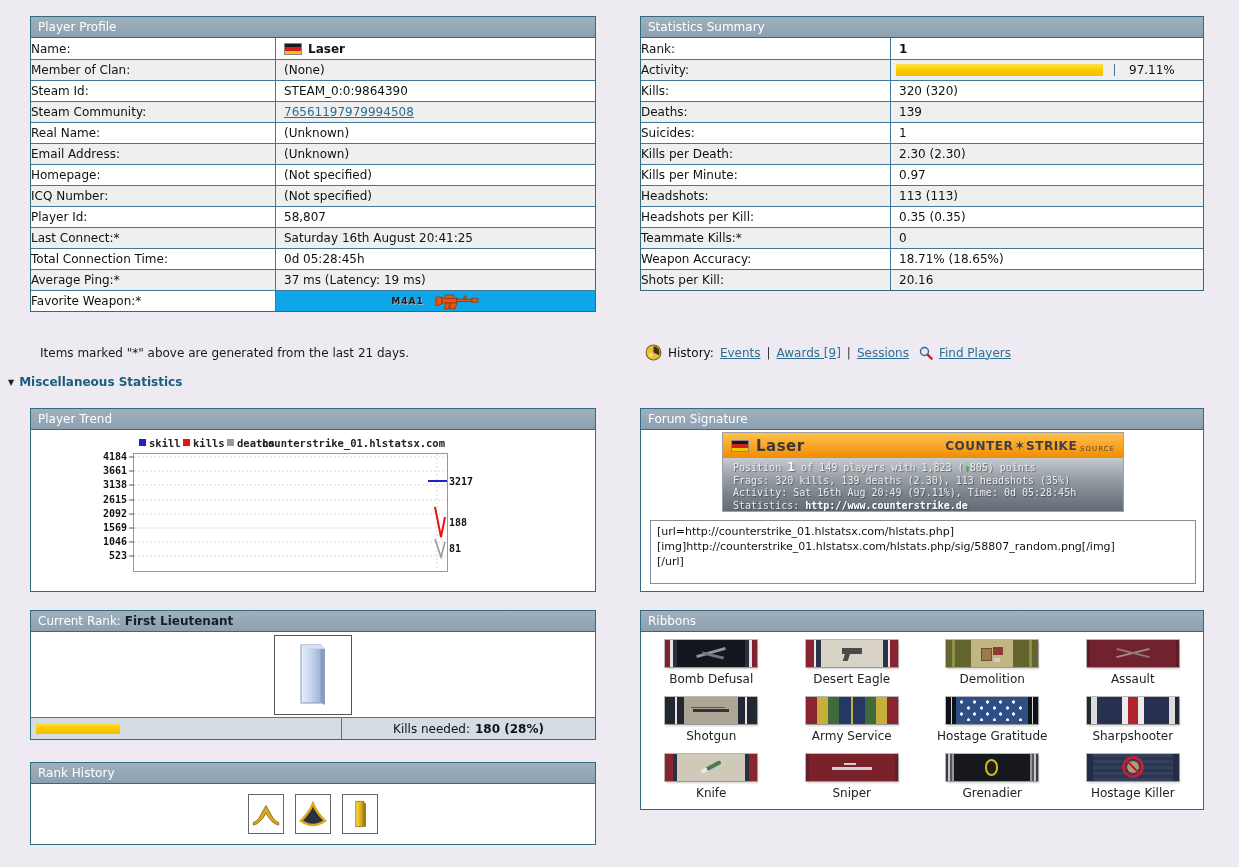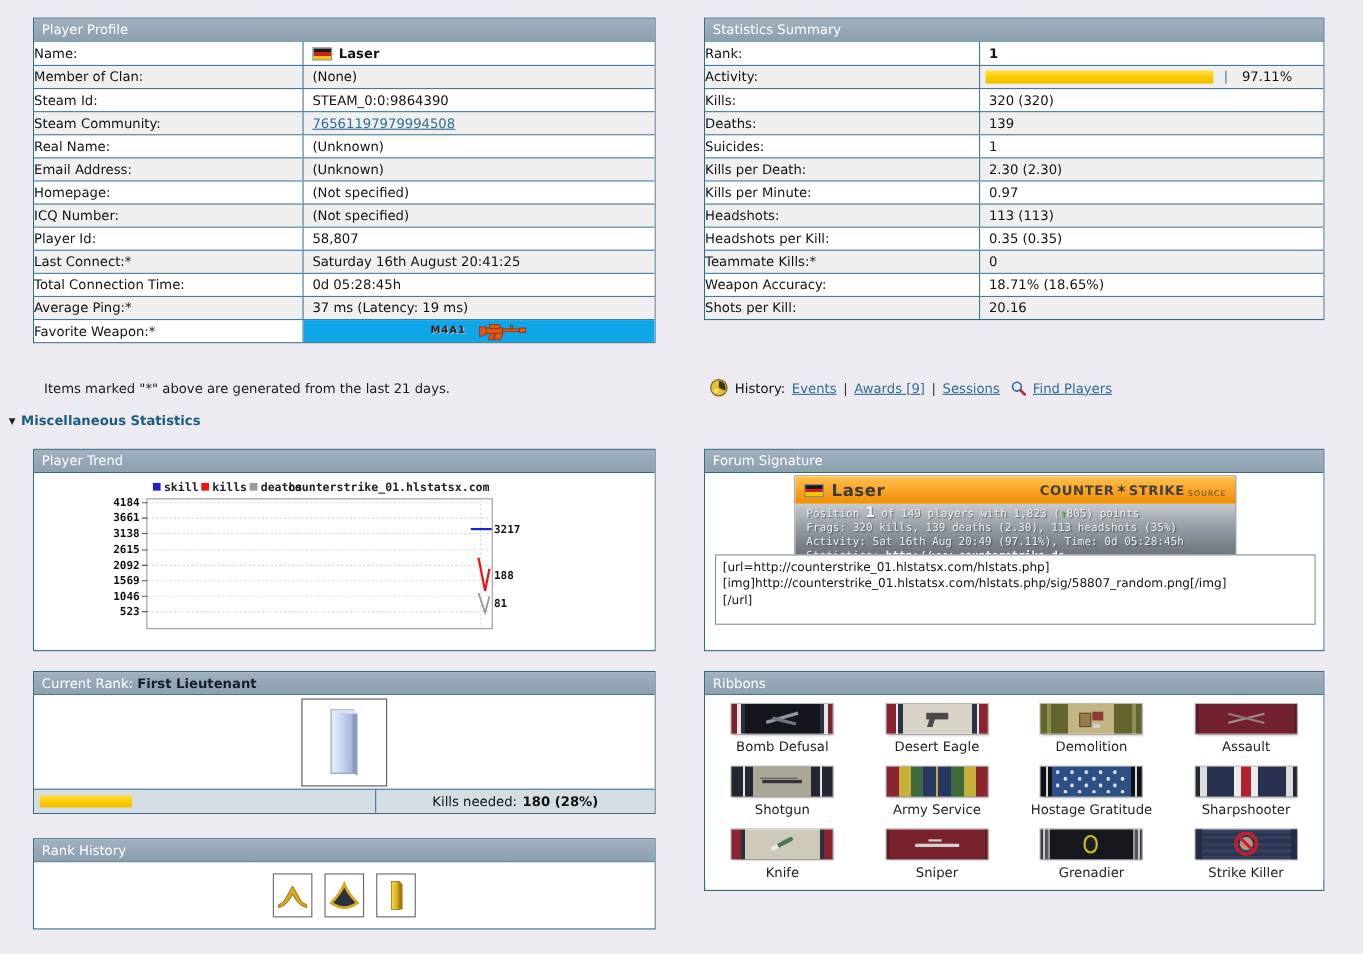--- a/index.html
+++ b/index.html
@@ -65,21 +65,21 @@
   .sig-logo .star { font-size:13px; margin:0 1px; }
   .sig-logo .l3 { font-size:7px; margin-left:3px; color:#5A4A2A; text-transform:uppercase; letter-spacing:1px; }
   .sig-b { height:53px; padding:3px 10px;
            background:linear-gradient(180deg,#C6CBD0 0%,#9AA2A9 35%,#79828A 70%,#636C74 100%);
            color:#ECECEC; font-family:"DejaVu Sans Mono","Liberation Mono",monospace; font-size:10px; line-height:12.5px;
            text-shadow:1px 1px 1px rgba(40,40,40,.55); white-space:nowrap; overflow:hidden; }
   .sig-b .rank1 { font-size:13px; font-weight:bold; color:#FFF; }
   .sig-b .up { color:#49C84B; font-weight:bold; }
   .sig-b .url { color:#FFF; font-weight:bold; }
 
-  .bb { position:absolute; left:9px; top:74px; width:546px; height:64px; background:#FFF;
+  .bb { position:absolute; left:9px; top:90px; width:546px; height:64px; background:#FFF;
         border:1px solid #828E99; padding:3px 6px; font-size:11px; line-height:15px;
         white-space:nowrap; overflow:hidden; cursor:text; }
 
   
   .rank-body { height:85px; display:flex; align-items:center; justify-content:center; background:#FFF; }
   .rank-box { width:78px; height:80px; border:1px solid #555; display:flex; align-items:center; justify-content:center; background:#FFF; }
   .kn-row { display:flex; height:22px; border-top:1px solid #44789A; background:#D5DDE4; align-items:stretch; }
   .kn-bar-cell { flex:1; display:flex; align-items:center; padding:0 5px; border-right:1px solid #44789A; }
   .kn-bar { height:11px; background:linear-gradient(180deg,#FFE04A,#FCCB00 50%,#F2BE00); }
   .kn-text { width:253px; display:flex; align-items:center; justify-content:center; gap:5px; }
@@ -509,18 +509,18 @@
       <div class="rib-cell">
         <div class="rb r10"></div>
         <div class="rib-label">Sniper</div>
       </div>
       <div class="rib-cell">
         <div class="rb r11"></div>
         <div class="rib-label">Grenadier</div>
       </div>
       <div class="rib-cell">
         <div class="rb r12"></div>
-        <div class="rib-label">Strike Killer</div>
+        <div class="rib-label">Hostage Killer</div>
       </div>
     </div>
   </section>
 
 </div>
 
 </body></html>

